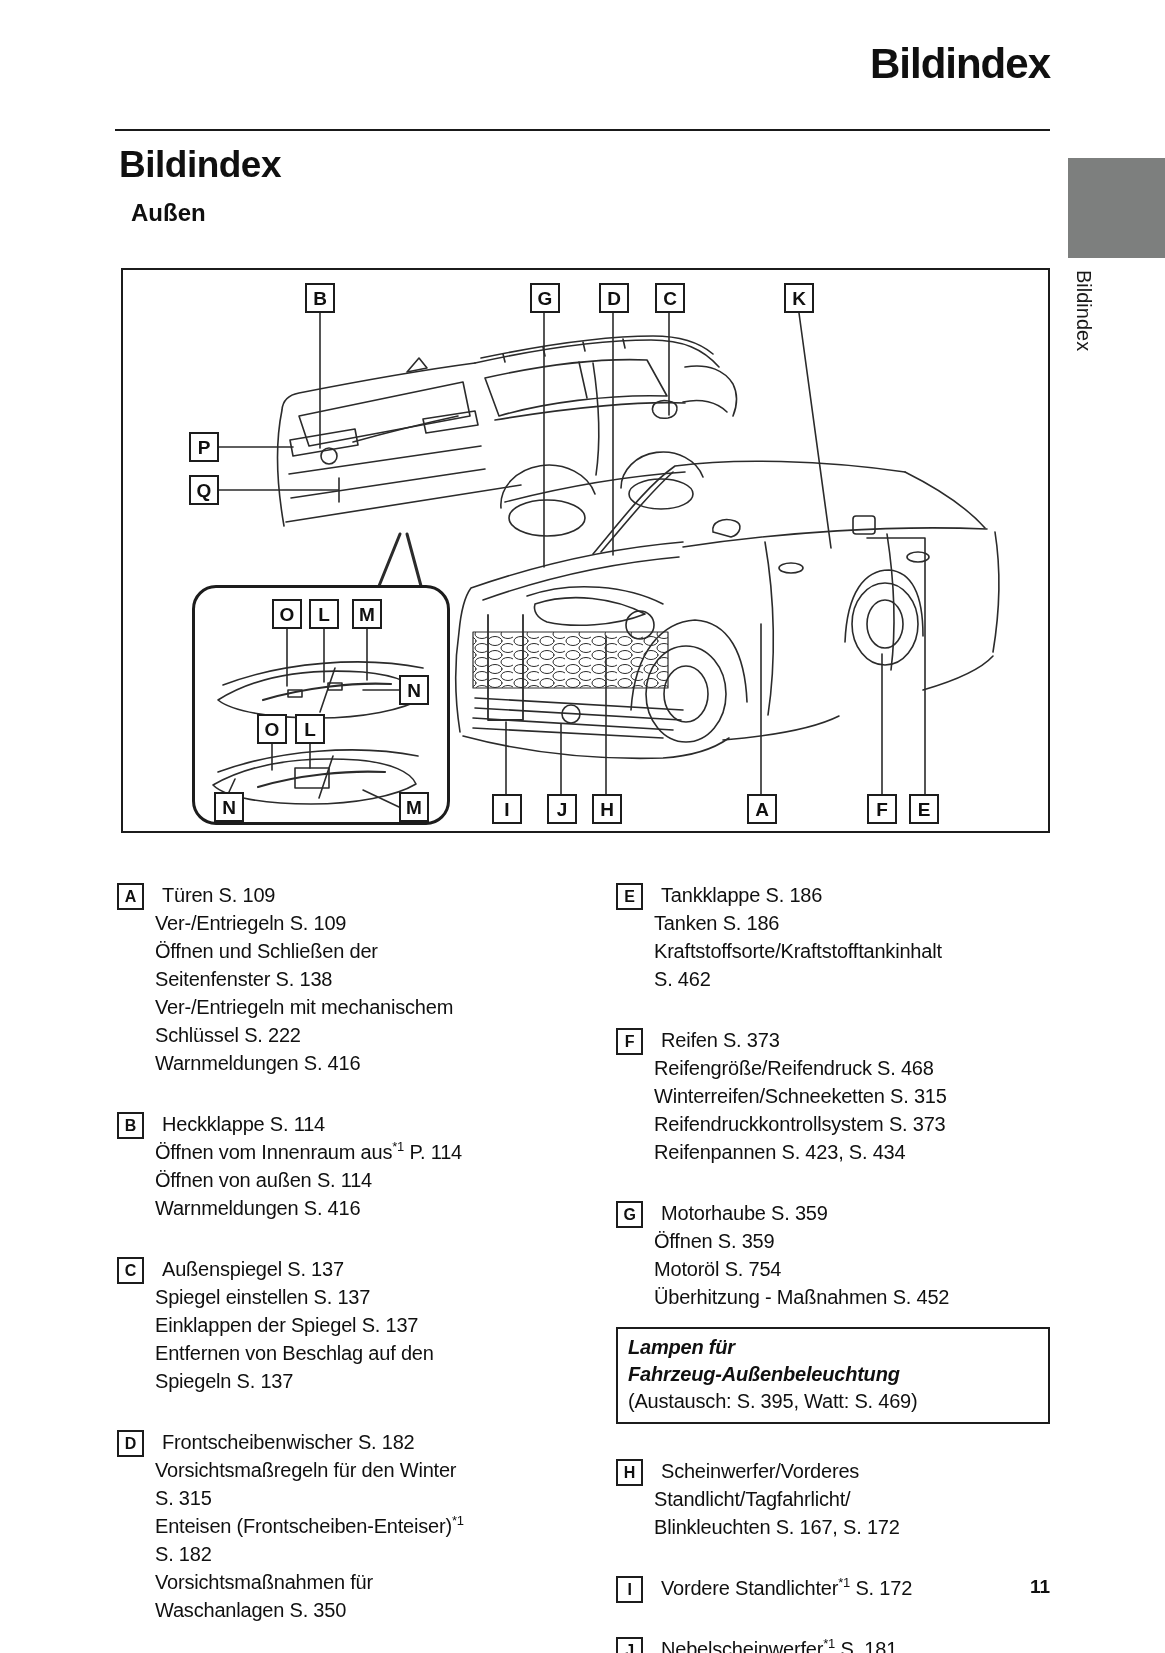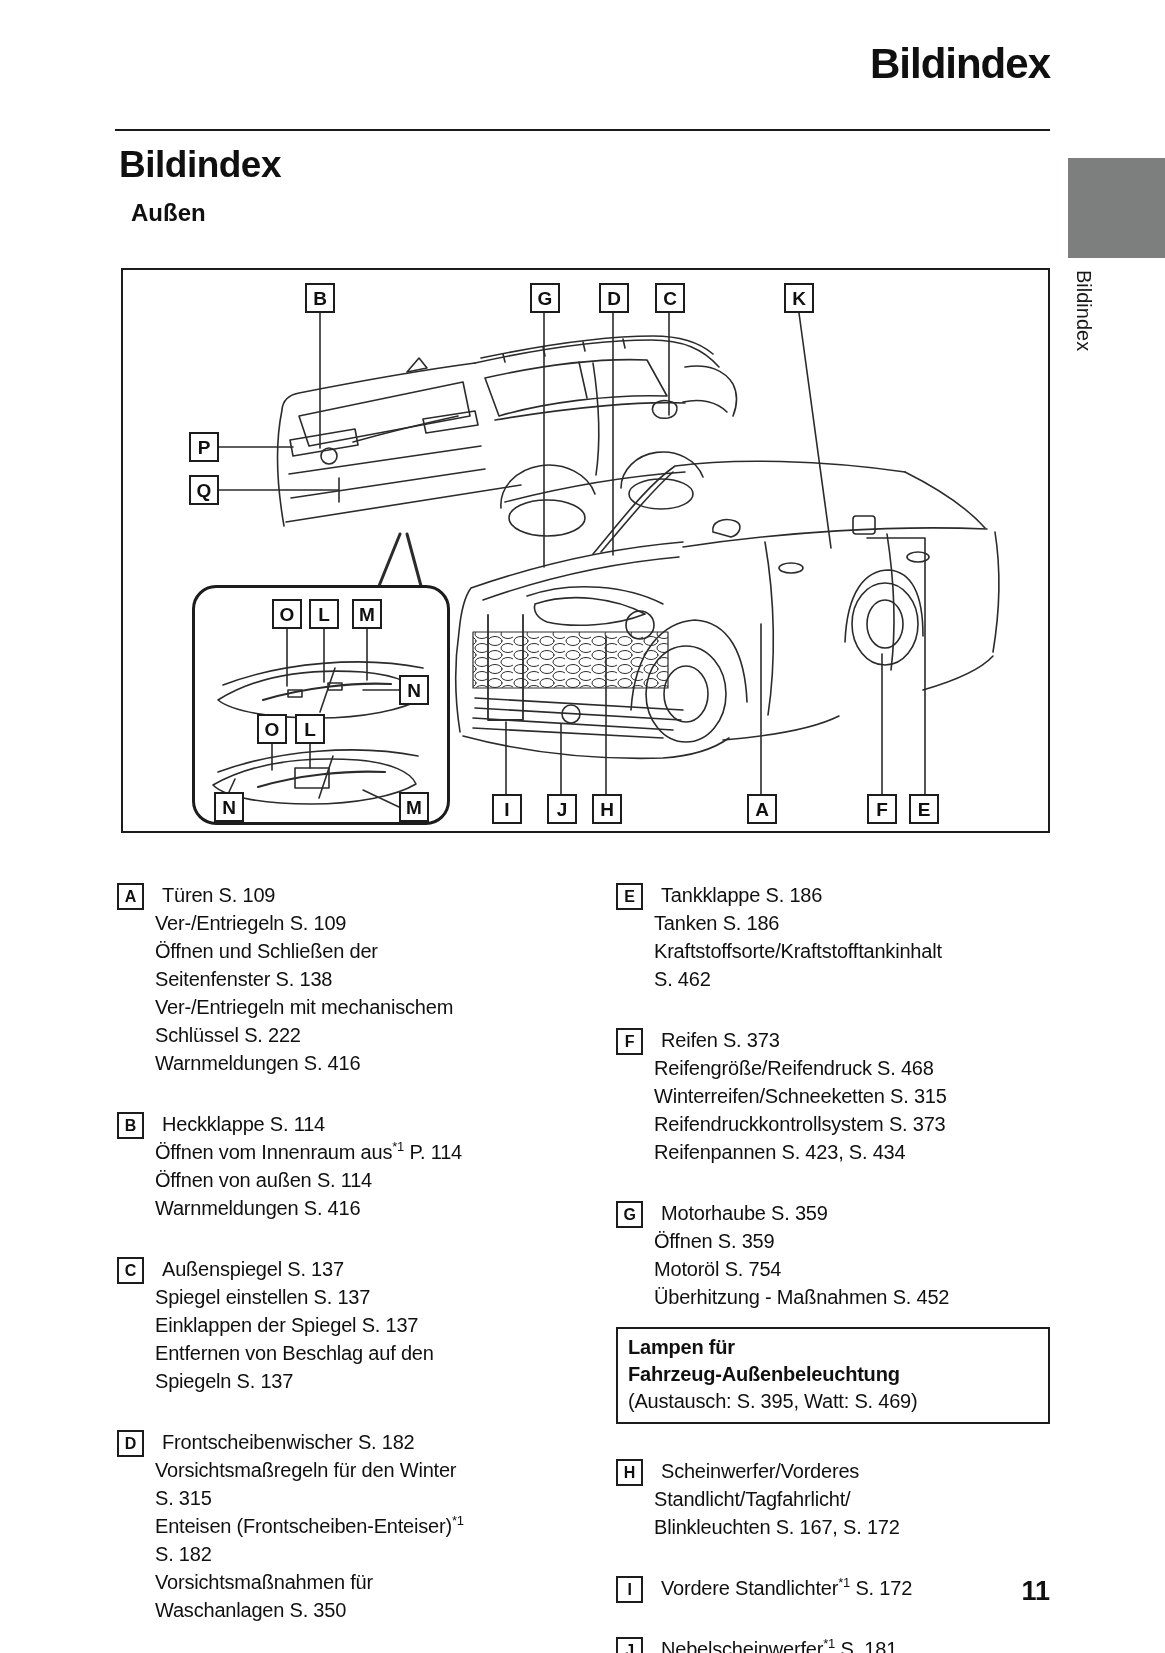--- a/index.html
+++ b/index.html
@@ -7,21 +7,21 @@
     width:1165px;height:1653px;position:relative;background:#ffffff;
     font-family:"Liberation Sans", sans-serif;color:#101010;overflow:hidden;
   }
   .abs{position:absolute;}
   .doc-title{right:115px;top:40px;font-size:42px;font-weight:800;letter-spacing:-1px;}
   .rule{left:115px;top:129px;width:935px;height:2px;background:#1a1a1a;}
   .gray-tab{left:1068px;top:158px;width:97px;height:100px;}
   .h1{left:119px;top:144px;font-size:37px;font-weight:800;letter-spacing:-0.5px;}
   .h2{left:119px;top:199px;font-size:24px;font-weight:800;margin-left:12px;}
   .side-label{left:1072px;top:270px;writing-mode:vertical-rl;font-size:20px;color:#1a1a1a;}
-  .page-num{right:115px;top:1576px;font-size:27px;font-weight:700;}
+  .page-num{right:115px;top:1576px;font-size:19px;font-weight:700;}
 
   .diagram{left:121px;top:268px;width:925px;height:561px;border:2px solid #1c1c1c;}
   .diagram svg{position:absolute;left:0;top:0;}
   .dlabel{
     position:absolute;width:26px;height:26px;border:2px solid #1c1c1c;background:#fff;
     font-size:19px;font-weight:700;display:flex;align-items:center;justify-content:center;line-height:1;
   }
   .inset{position:absolute;left:69px;top:315px;width:252px;height:234px;border:3px solid #1c1c1c;border-radius:24px;}
 
   .columns{left:117px;top:848px;width:933px;}
@@ -30,21 +30,21 @@
   #col-right{left:499px;width:434px;}
   .section{position:relative;padding-left:38px;font-size:20px;line-height:28px;margin-bottom:13px;letter-spacing:-0.2px;}
   #col-right .section{margin-bottom:16px;}
   .badge{
     position:absolute;left:0;top:2px;width:23px;height:23px;border:2px solid #1c1c1c;
     font-size:16px;font-weight:700;display:flex;align-items:center;justify-content:center;background:#fff;
   }
   .line.first{text-indent:7px;margin-top:33px;}
   sup{font-size:13px;line-height:0;vertical-align:super;}
   .lampbox{border:2px solid #1c1c1c;padding:5px 10px 7px 10px;margin:6px 0 16px 0;font-size:20px;line-height:27px;letter-spacing:-0.2px;}
-  .lampbox .bold{font-weight:700;}
+  .lampbox .bold{font-weight:700;font-style:italic;}
 </style>
 </head>
 <body>
 
 <div class="abs doc-title">Bildindex</div>
 <div class="abs rule"></div>
 <div class="abs gray-tab" id="gray-tab" style="background: rgb(125, 127, 126);"></div>
 <div class="abs h1">Bildindex</div>
 <div class="abs h2">Außen</div>
 <div class="abs side-label">Bildindex</div>

